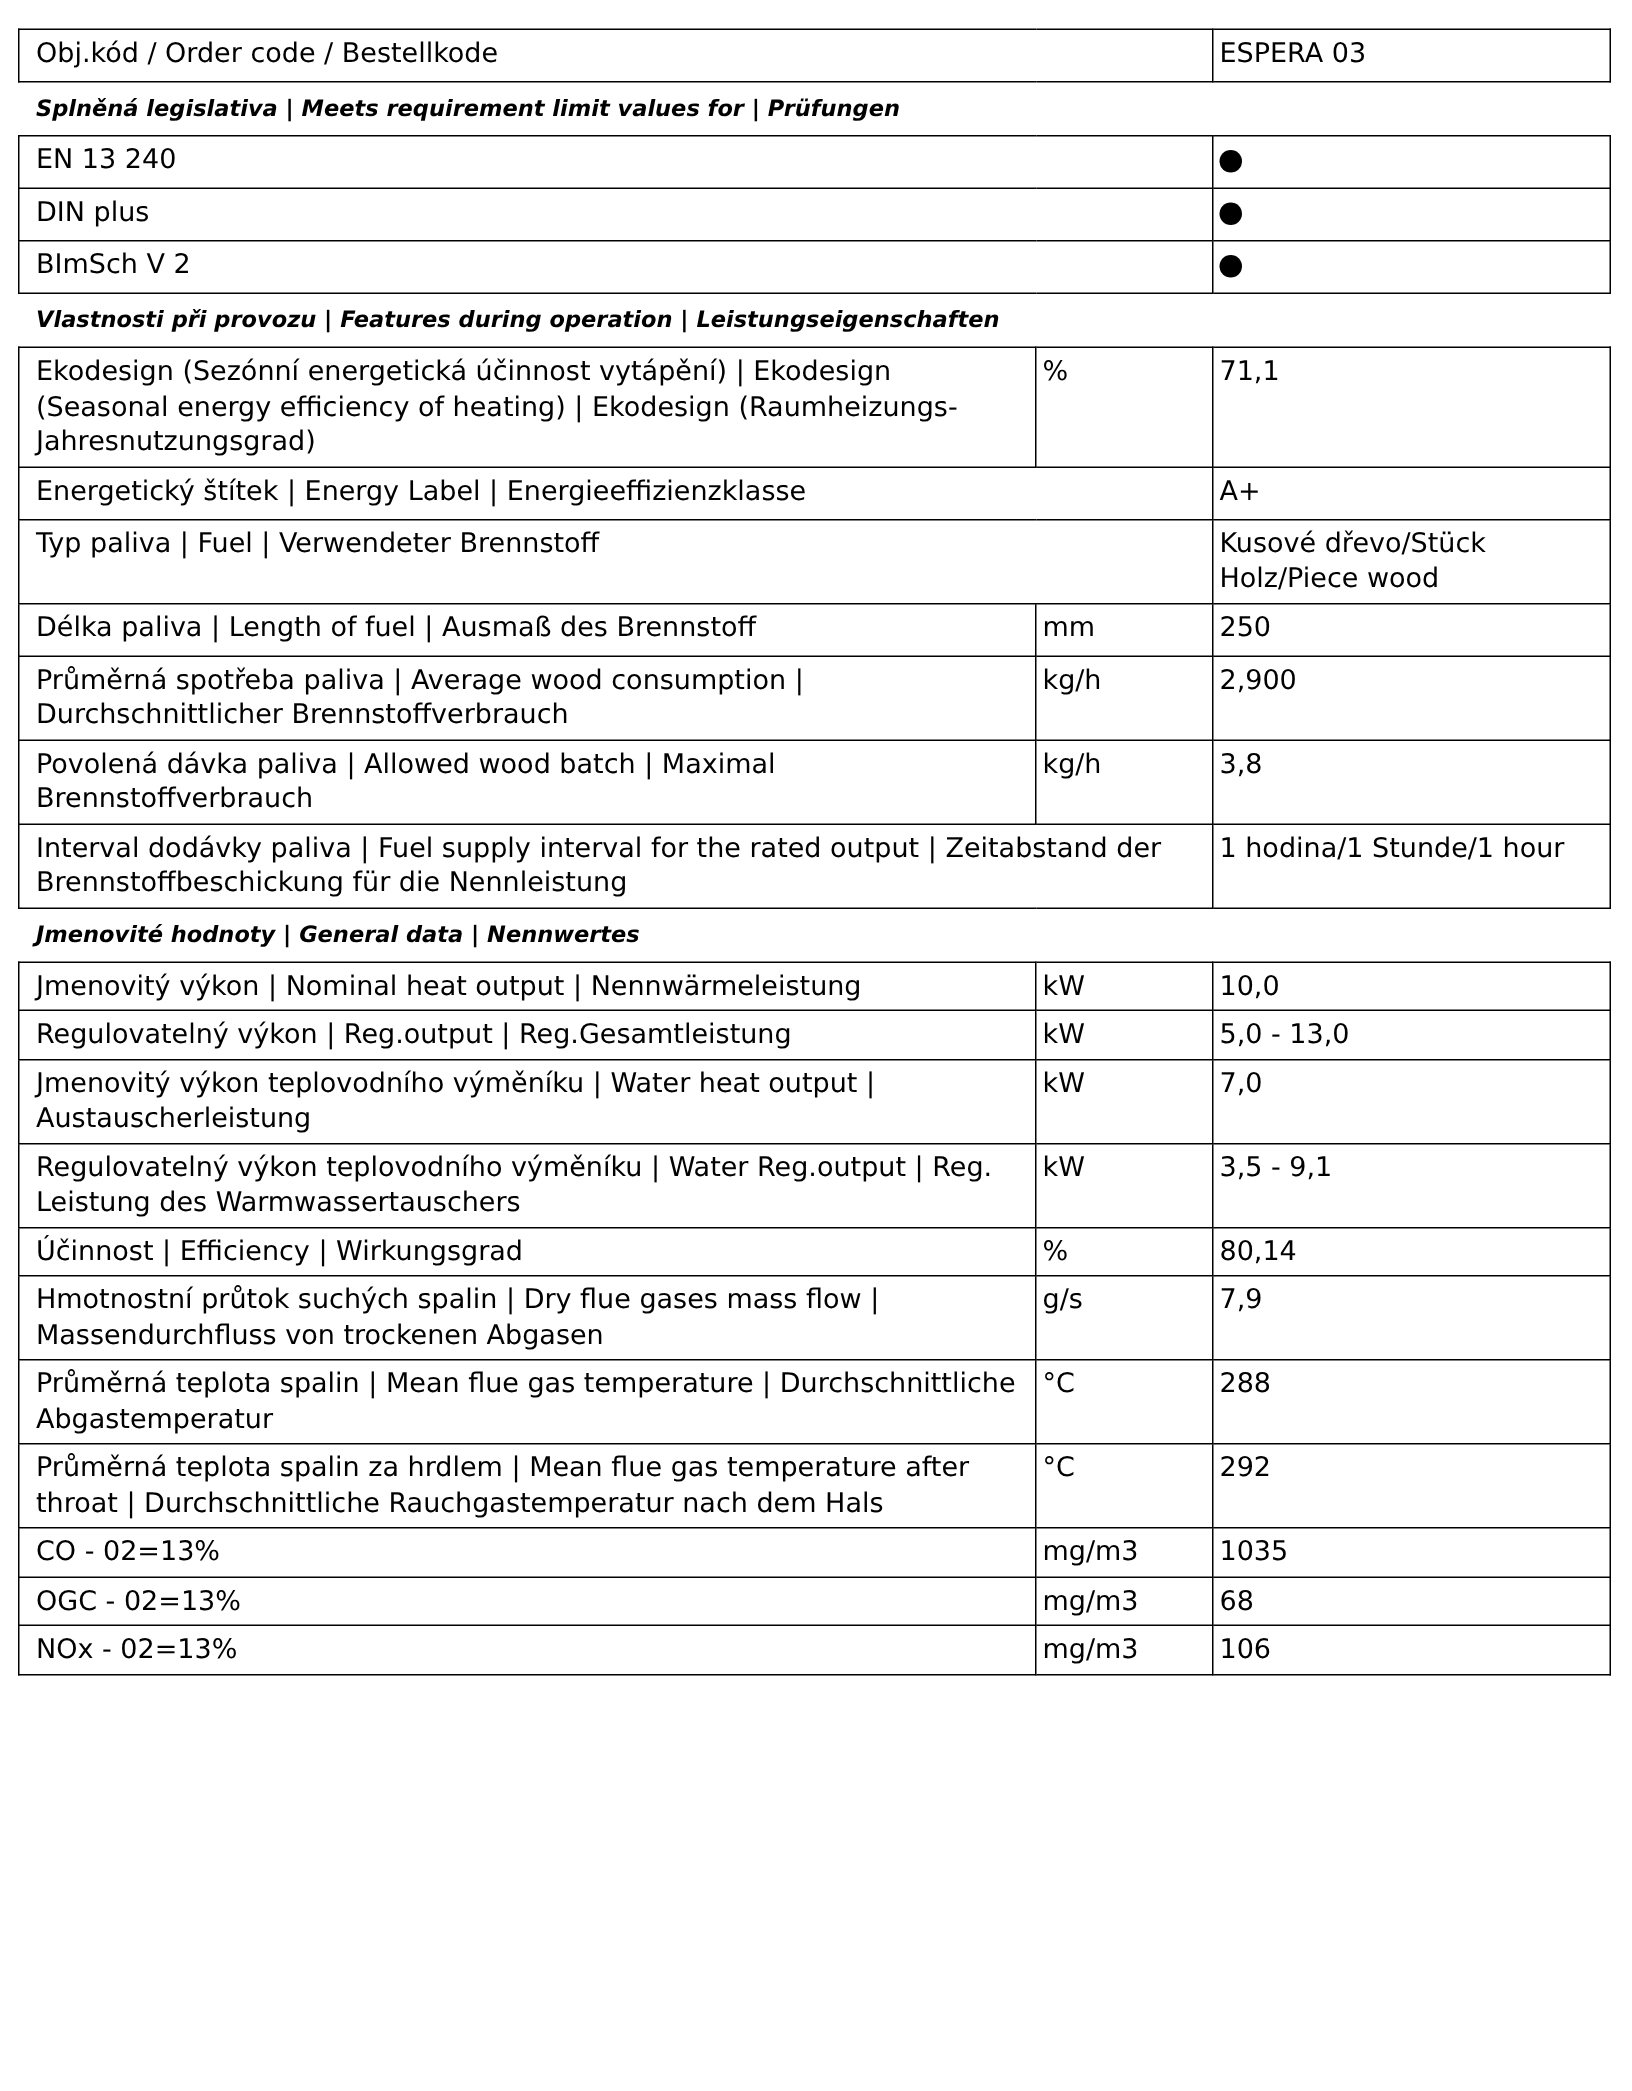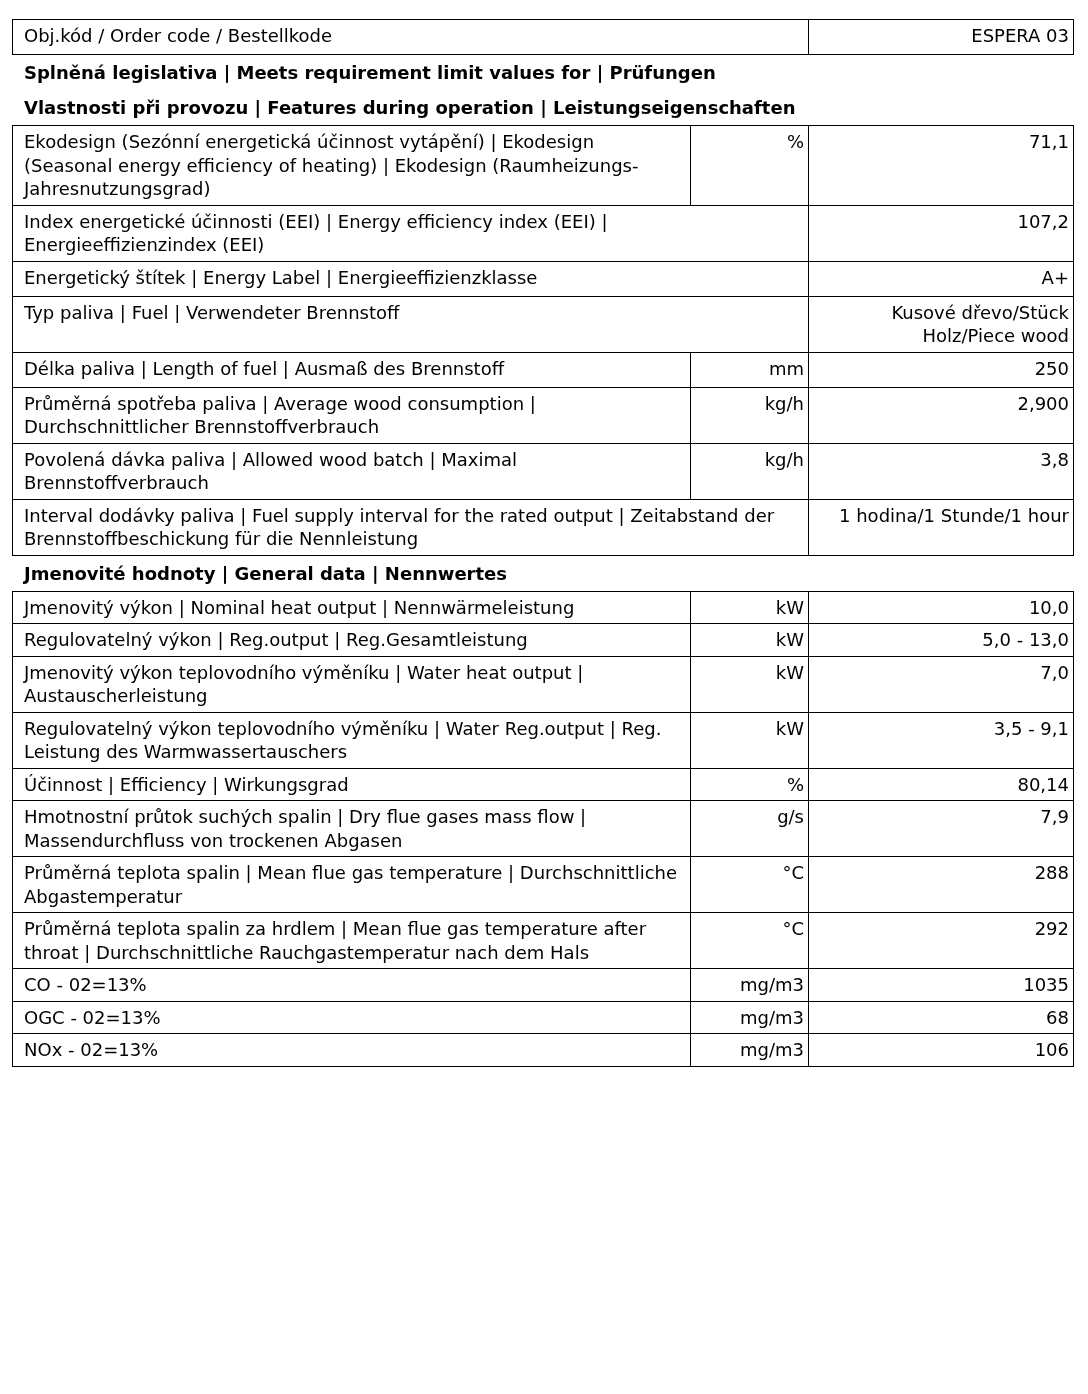--- a/index.html
+++ b/index.html
@@ -8,27 +8,28 @@
     font-family: "DejaVu Sans", sans-serif; color: #000; font-size: 18px;
   }
   #sheet { position: absolute; left: 12px; top: 19px; width: 1061px; }
   table.spec {
     width: 1061px; border-collapse: collapse; table-layout: fixed;
   }
   table.spec td {
     border: 1.5px solid #000; padding: 4px 11px 4px 11px;
     vertical-align: top; line-height: 23.5px; font-size: 18px;
   }
-  table.spec td.unit, table.spec td.val { text-align: right; padding-left: 4px; padding-right: 4px; }
+  table.spec td.unit, table.spec td.val { text-align: left; padding-left: 4px; padding-right: 4px; }
   col.c1 { width: 678px; }
   col.c2 { width: 118px; }
   col.c3 { width: 265px; }
   .sec {
-    font-weight: bold; font-size: 18px; line-height: 23px;
+    font-weight: bold; font-size: 15px; line-height: 23px;
     padding: 6px 12px 6px 12px;
+    font-style: italic;
   }
   .dot {
     display: inline-block; width: 15px; height: 15px; border-radius: 50%;
     background: #000; vertical-align: middle; margin-top: 1px;
   }
   tr.h1 td { height: 26px; }
 </style>
 </head>
 <body>
 
@@ -43,38 +44,55 @@
     <tbody>
         <tr class="h1">
       <td colspan="2">Obj.kód / Order code / Bestellkode</td>
       <td class="val">ESPERA 03</td>
     </tr>
   </tbody>
     </table>
 
   <div class="sec">Splněná legislativa | Meets requirement limit values for | Prüfungen</div>
 
+  <table class="spec">
+    <colgroup>
+        <col class="c1">
+        <col class="c2">
+        <col class="c3">
+      </colgroup>
+    <tbody>
+        <tr class="h1">
+      <td colspan="2">EN 13 240</td>
+      <td class="val"><span class="dot"></span></td>
+    </tr>
+    <tr class="h1">
+      <td colspan="2">DIN plus</td>
+      <td class="val"><span class="dot"></span></td>
+    </tr>
+    <tr class="h1">
+      <td colspan="2">BImSch V 2</td>
+      <td class="val"><span class="dot"></span></td>
+    </tr>
+  </tbody>
+    </table>
 
   <div class="sec">Vlastnosti při provozu | Features during operation | Leistungseigenschaften</div>
 
   <table class="spec">
     <colgroup>
         <col class="c1">
         <col class="c2">
         <col class="c3">
       </colgroup>
     <tbody>
         <tr>
       <td>Ekodesign (Sezónní energetická účinnost vytápění) | Ekodesign (Seasonal energy efficiency of heating) | Ekodesign (Raumheizungs-Jahresnutzungsgrad)</td>
       <td class="unit">%</td>
       <td class="val">71,1</td>
-    </tr>
-    <tr>
-      <td colspan="2" style="height:47px">Index energetické účinnosti (EEI) | Energy efficiency index (EEI) | Energieeffizienzindex (EEI)</td>
-      <td class="val">107,2</td>
     </tr>
     <tr class="h1">
       <td colspan="2">Energetický štítek | Energy Label | Energieeffizienzklasse</td>
       <td class="val">A+</td>
     </tr>
     <tr>
       <td colspan="2" style="height:47px">Typ paliva | Fuel | Verwendeter Brennstoff</td>
       <td class="val">Kusové dřevo/Stück Holz/Piece wood</td>
     </tr>
     <tr class="h1">

